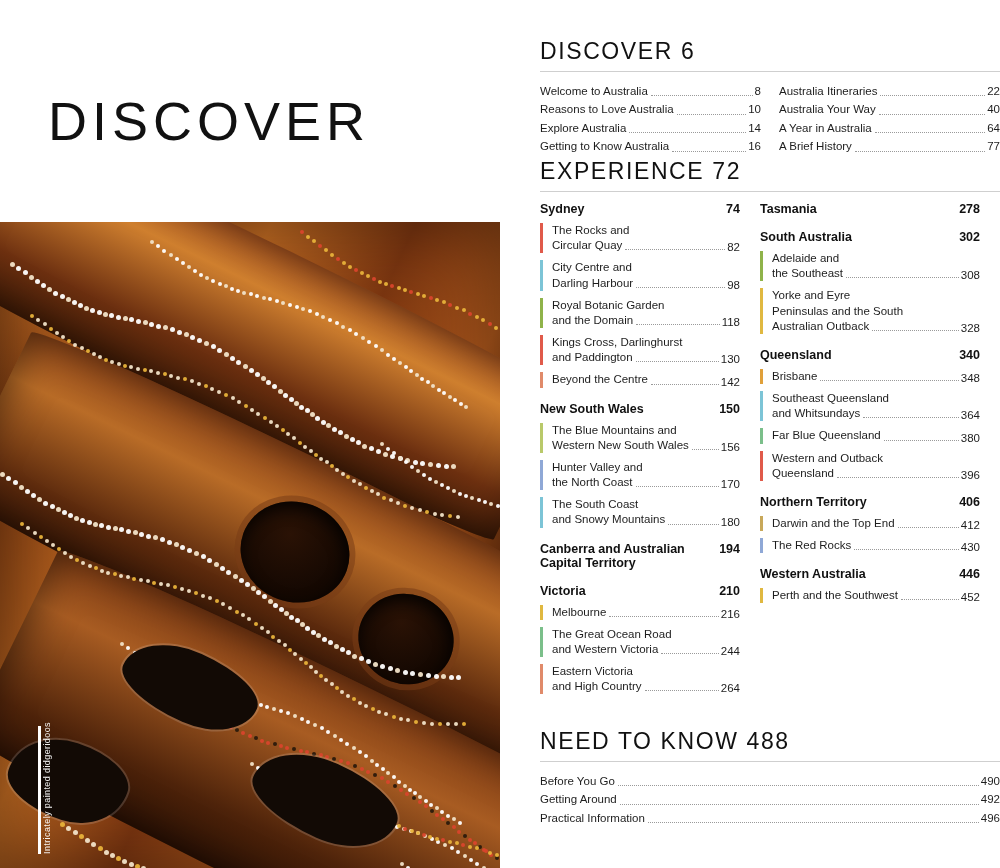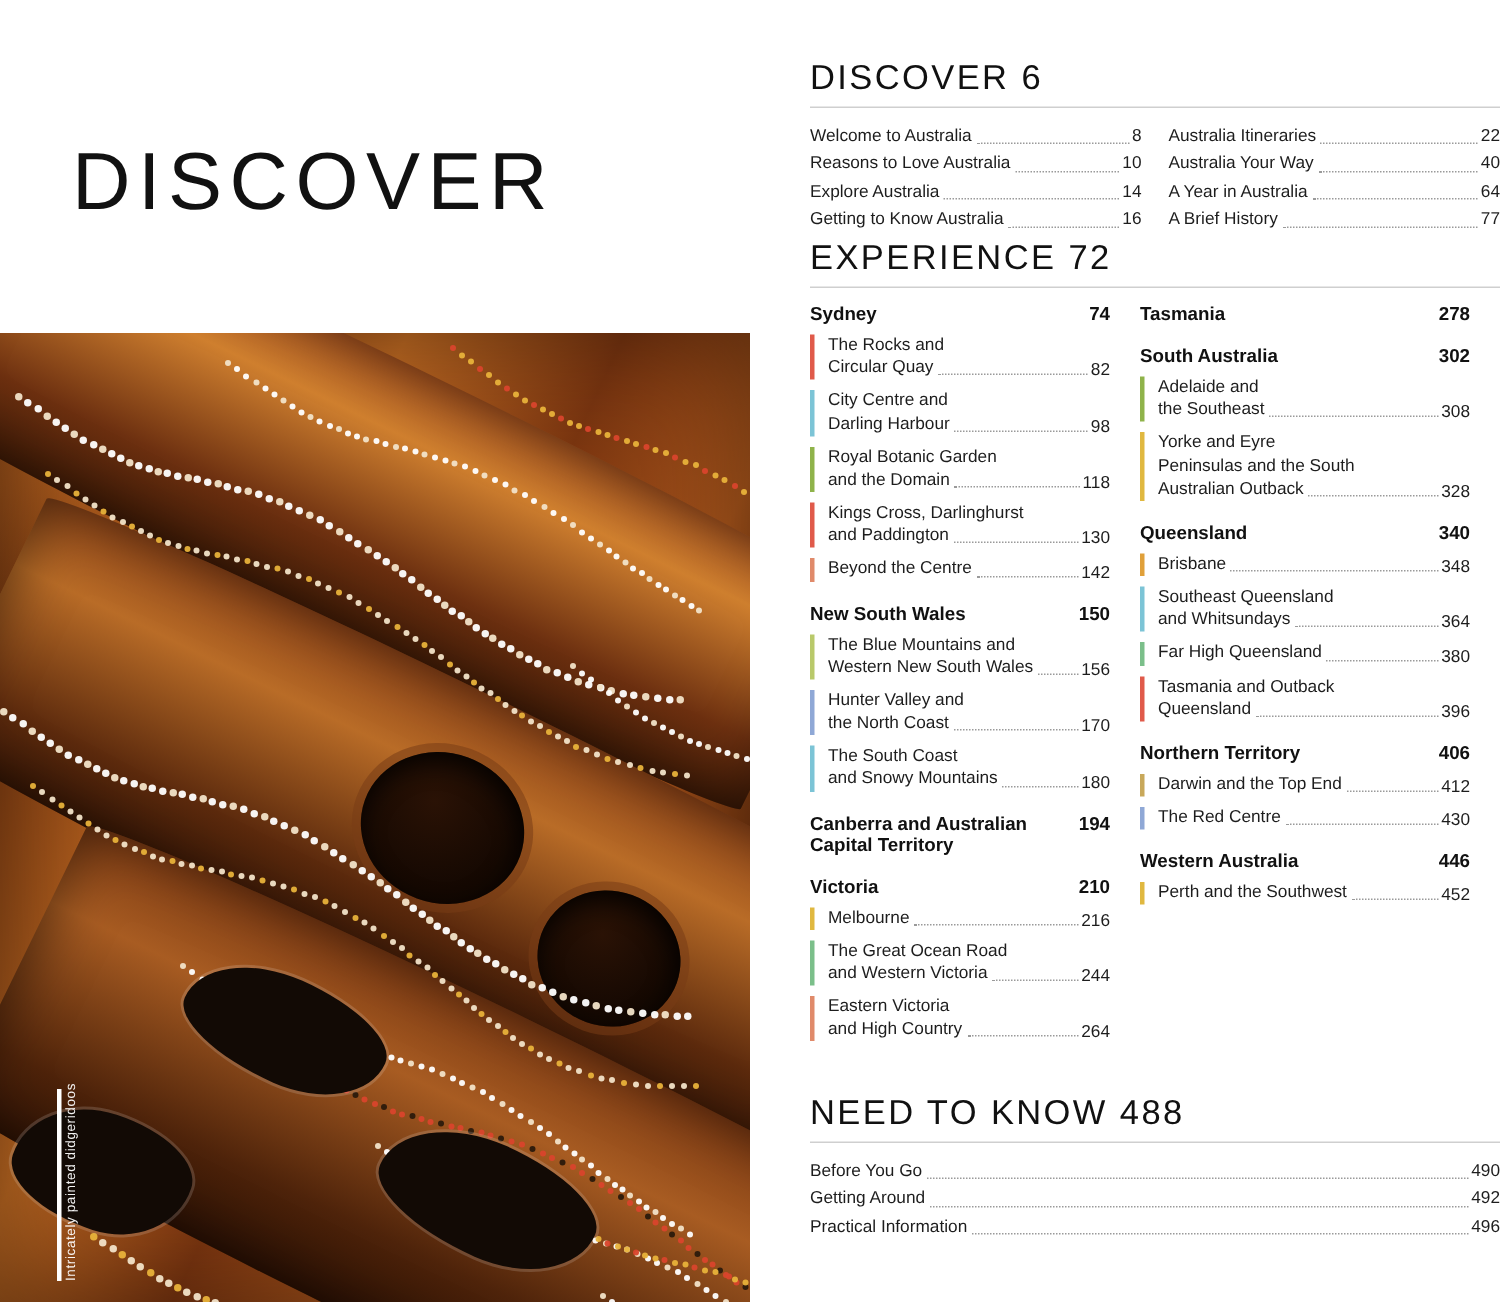--- a/index.html
+++ b/index.html
@@ -966,30 +966,30 @@
                   <span class="text">and Whitsundays</span>
                   <span class="dots"></span>
                   <span class="pg">364</span>
                 </div>
               </div>
             </div>
             <div class="sub">
               <div class="bar" style="background: rgb(123, 191, 138);"></div>
               <div class="body">
                 <div class="line">
-                  <span class="text">Far High Queensland</span>
+                  <span class="text">Far Blue Queensland</span>
                   <span class="dots"></span>
                   <span class="pg">380</span>
                 </div>
               </div>
             </div>
             <div class="sub">
               <div class="bar" style="background: rgb(224, 90, 74);"></div>
               <div class="body">
-                <div class="text">Tasmania and Outback</div>
+                <div class="text">Western and Outback</div>
                 <div class="line">
                   <span class="text">Queensland</span>
                   <span class="dots"></span>
                   <span class="pg">396</span>
                 </div>
               </div>
             </div>
             <div class="region">
               <span class="rname">Northern Territory</span>
               <span class="rnum">406</span>
@@ -1001,21 +1001,21 @@
                   <span class="text">Darwin and the Top End</span>
                   <span class="dots"></span>
                   <span class="pg">412</span>
                 </div>
               </div>
             </div>
             <div class="sub">
               <div class="bar" style="background: rgb(143, 168, 214);"></div>
               <div class="body">
                 <div class="line">
-                  <span class="text">The Red Centre</span>
+                  <span class="text">The Red Rocks</span>
                   <span class="dots"></span>
                   <span class="pg">430</span>
                 </div>
               </div>
             </div>
             <div class="region">
               <span class="rname">Western Australia</span>
               <span class="rnum">446</span>
             </div>
             <div class="sub">

